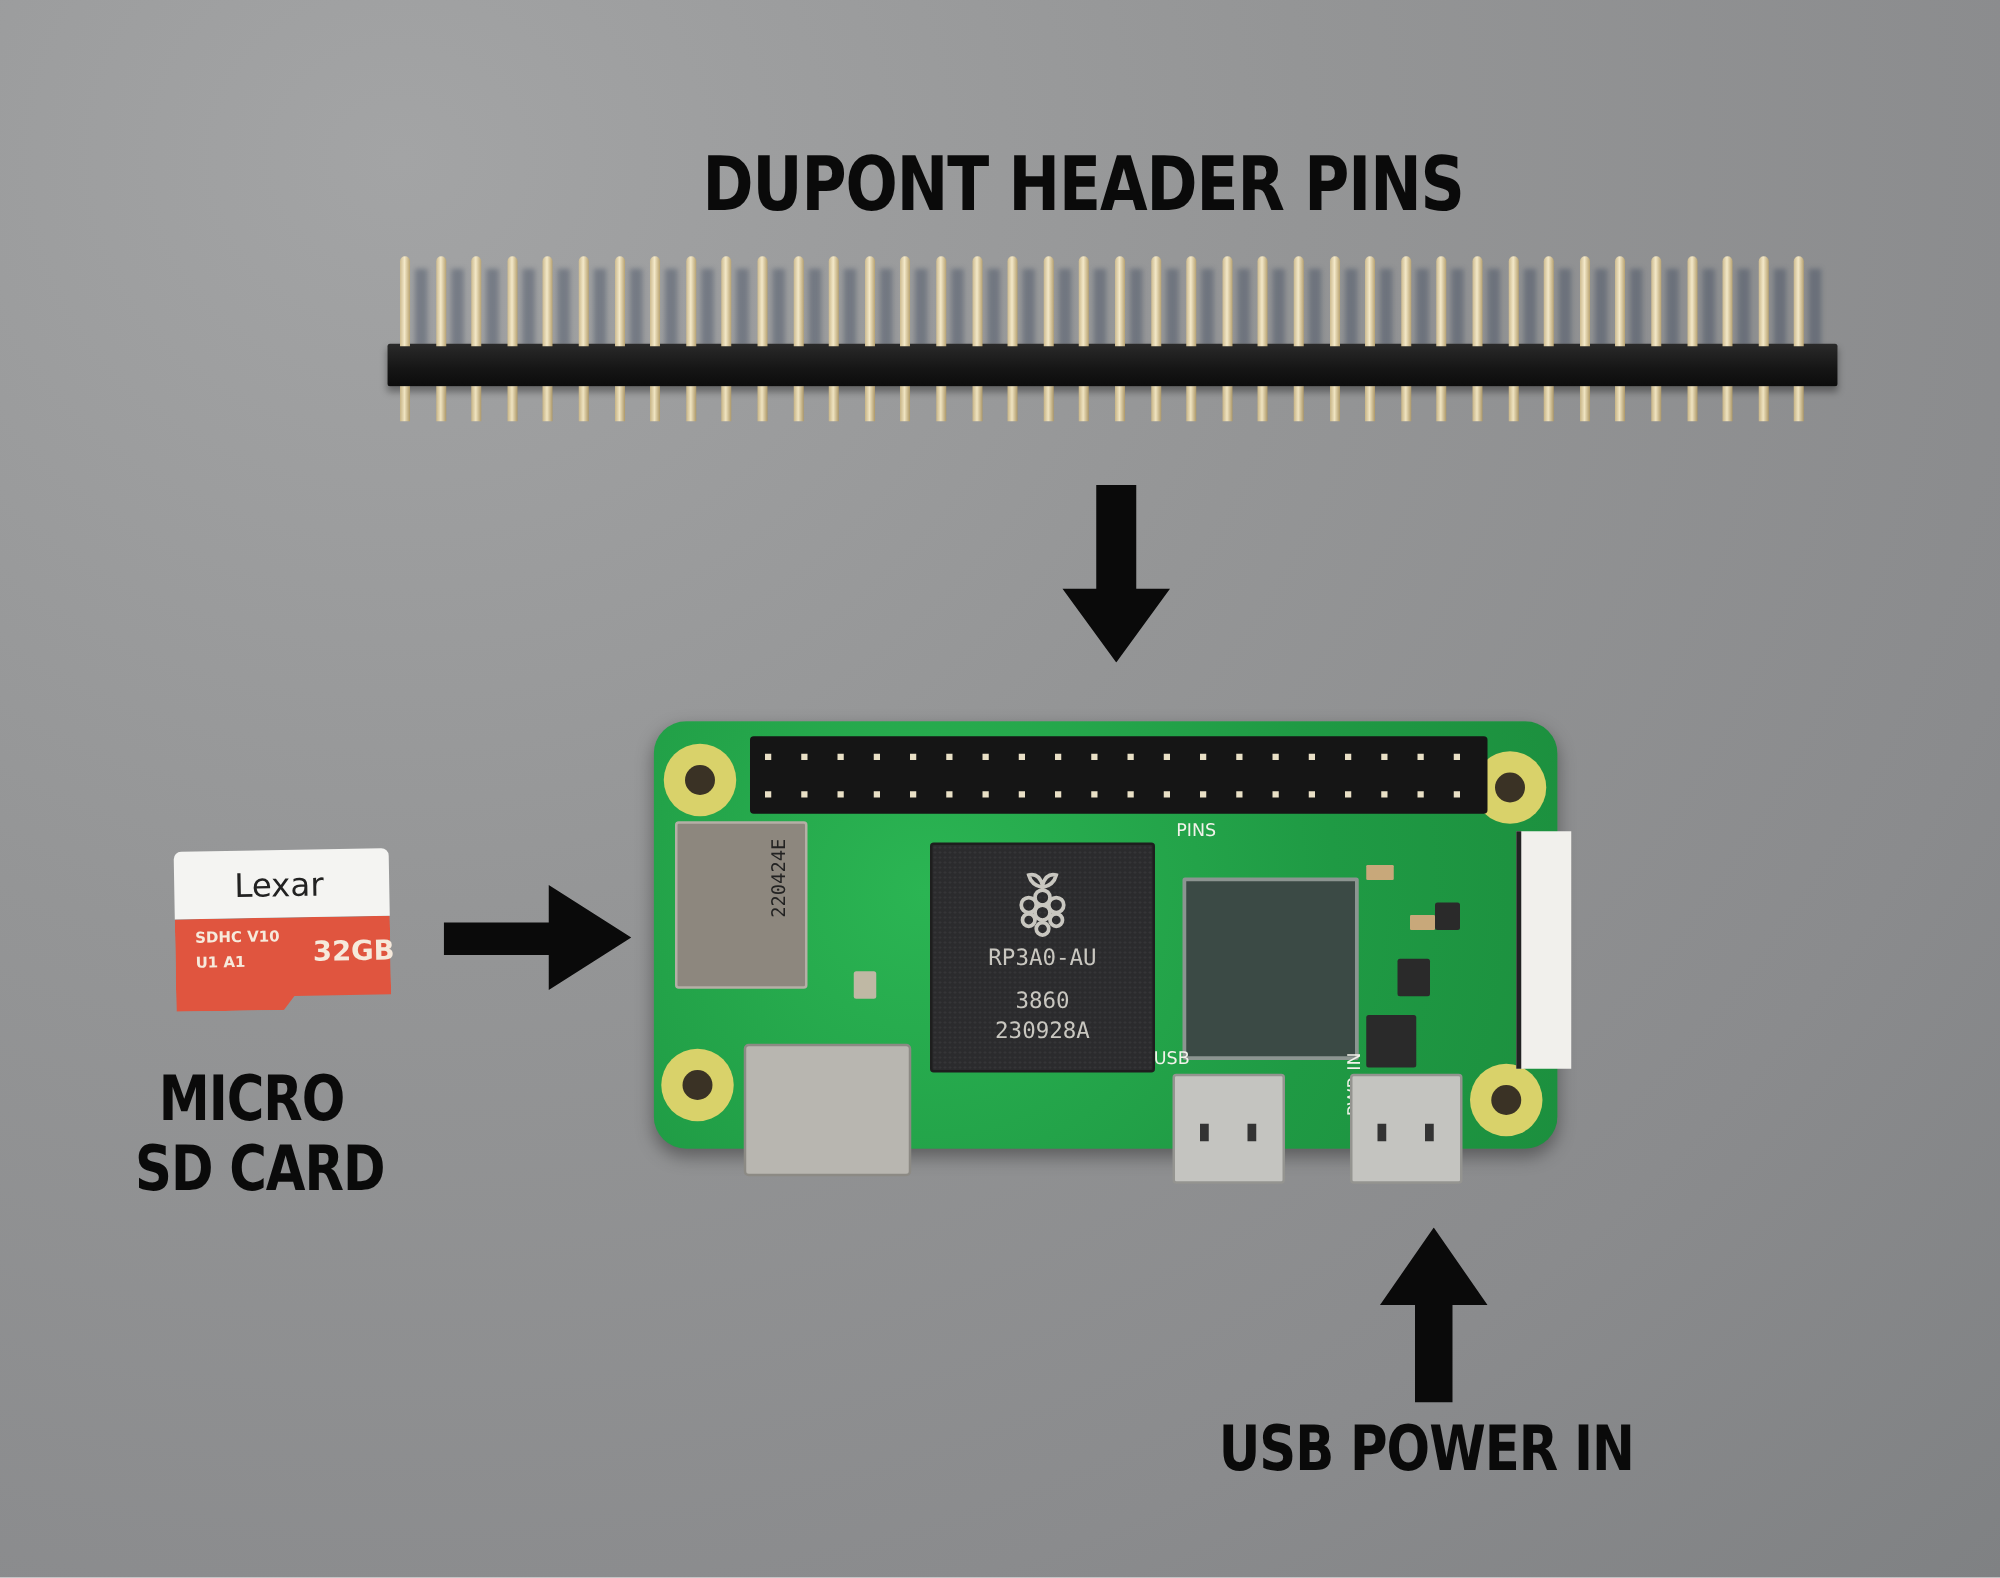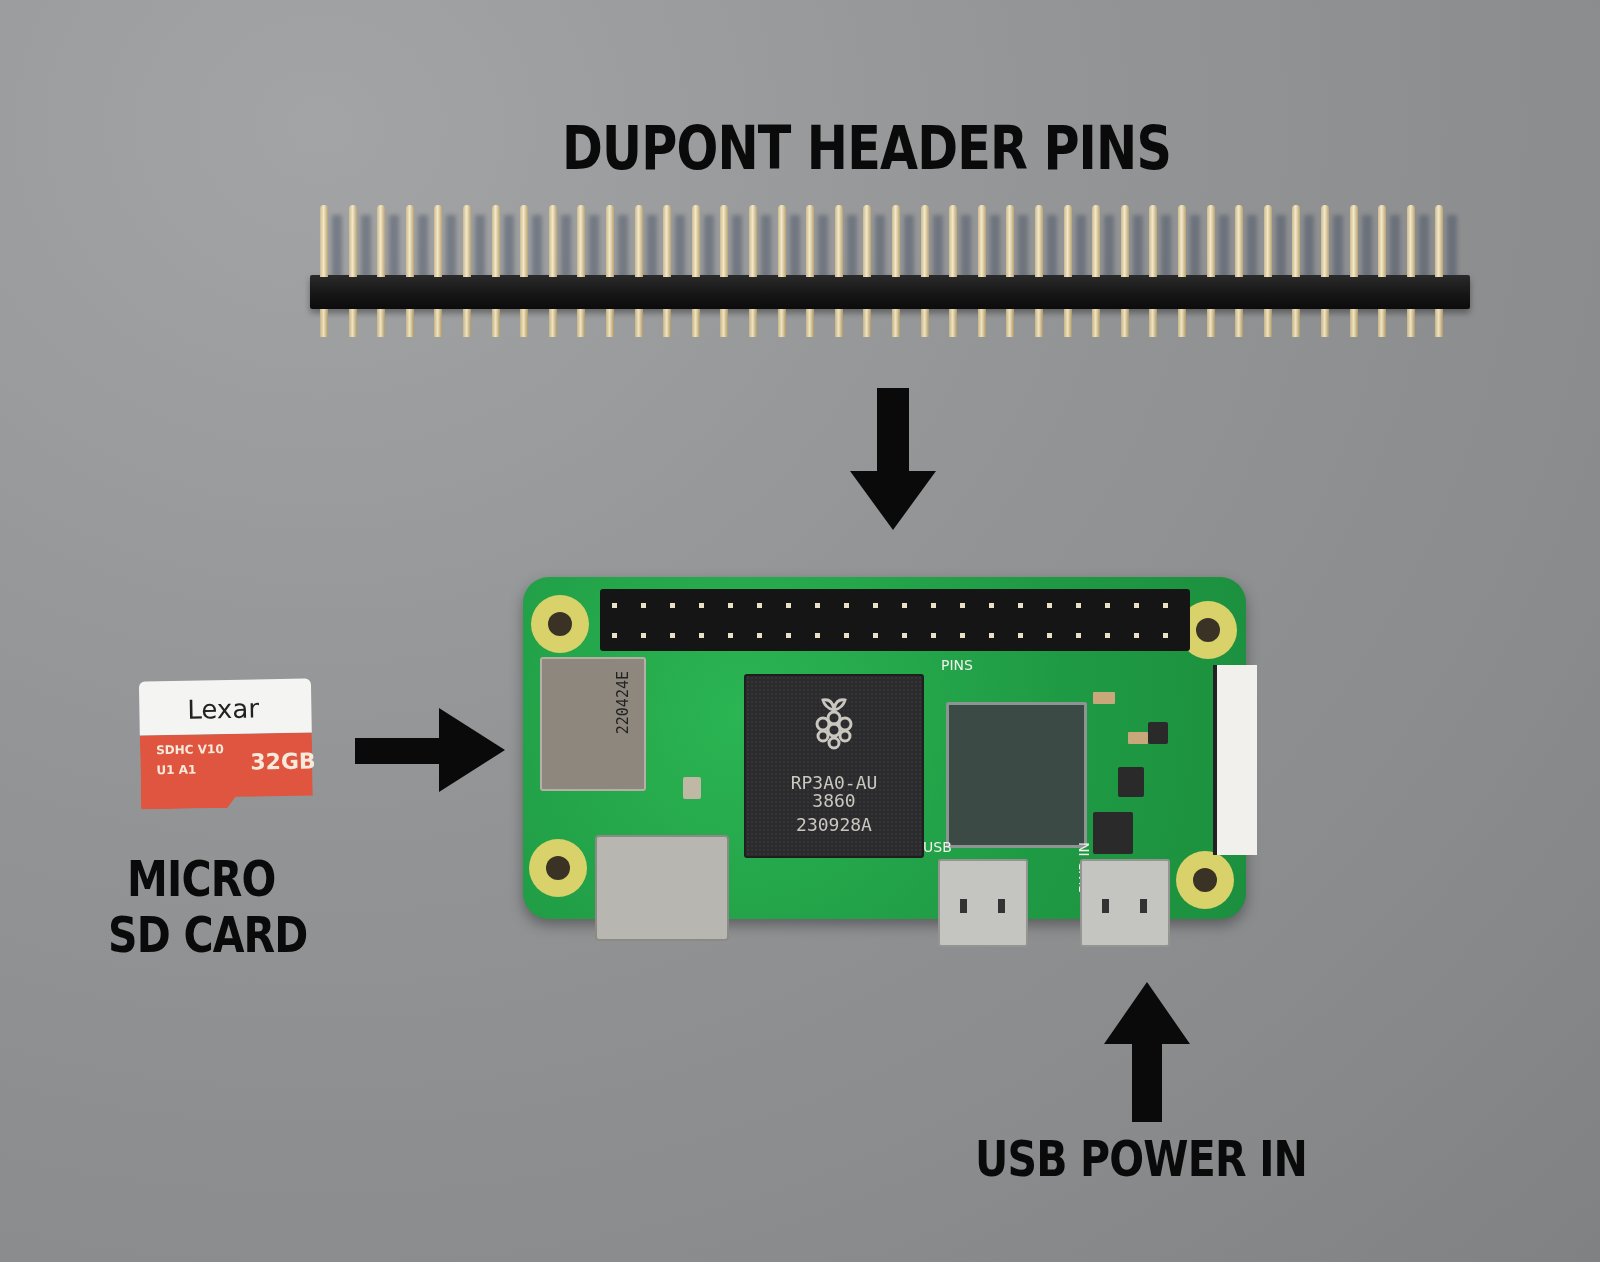--- a/index.html
+++ b/index.html
@@ -281,21 +281,21 @@
         <path d="M14 6 Q22 4 25 14 Q28 4 36 6 Q34 14 25 16 Q16 14 14 6Z"></path>
         <circle cx="25" cy="24" r="6"></circle>
           <circle cx="14" cy="30" r="6"></circle>
           <circle cx="36" cy="30" r="6"></circle>
         <circle cx="25" cy="36" r="6"></circle>
           <circle cx="14" cy="42" r="5"></circle>
           <circle cx="36" cy="42" r="5"></circle>
         <circle cx="25" cy="49" r="5"></circle>
       </g>
     </svg>
-    <div class="txt" style="top:96px">RP3A0-AU</div>
+    <div class="txt" style="top:80px">RP3A0-AU</div>
     <div class="txt" style="top:114px">3860</div>
     <div class="txt" style="top:138px">230928A</div>
   </div>
 
   <div class="ram"></div>
 
   <div class="ic" style="left:570px;top:235px;width:40px;height:42px"></div>
   <div class="ic" style="left:625px;top:145px;width:20px;height:22px"></div>
   <div class="ic" style="left:595px;top:190px;width:26px;height:30px"></div>
   <div class="ic" style="left:160px;top:200px;width:18px;height:22px;background:#bfb8a4"></div>

